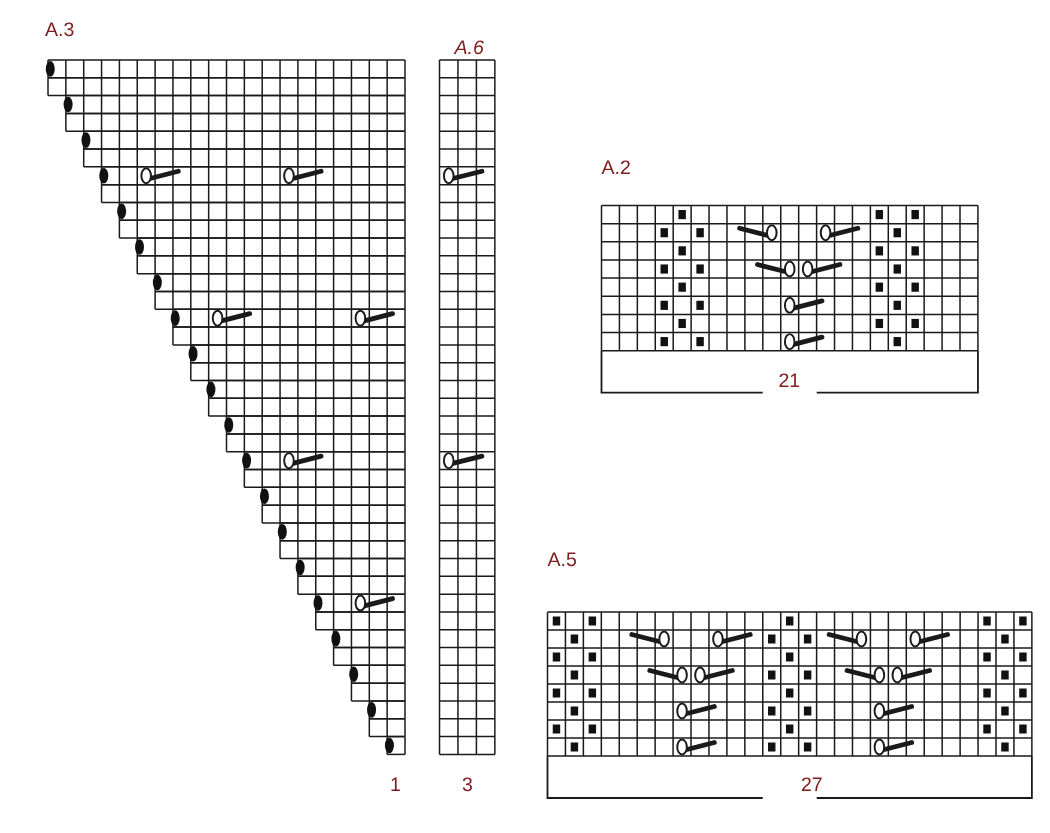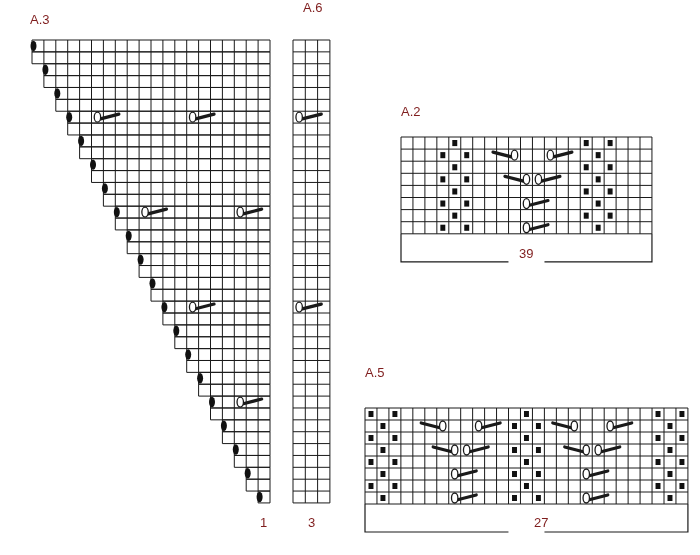--- a/index.html
+++ b/index.html
@@ -5,26 +5,26 @@
   html, body { margin: 0; padding: 0; background: #ffffff; }
   body { width: 700px; height: 555px; position: relative; overflow: hidden;
          font-family: "Liberation Sans", sans-serif; color: #222; }
   .label { position: absolute; font-size: 13px; color: #7f1d1d; }
   svg { position: absolute; left: 0; top: 0; }
 </style>
 </head>
 <body>
 
 <div class="label" style="left:30px;top:12px;">A.3</div>
-<div class="label" style="left:303px;top:0;">A.6</div>
+<div class="label" style="left:303px;top:24px;font-style:italic;">A.6</div>
 <div class="label" style="left:401px;top:104px;text-align:right;">A.2</div>
 <div class="label" style="left:365px;top:365px;">A.5</div>
 <div class="label" style="left:260px;top:515px;">1</div>
 <div class="label" style="left:308px;top:515px;">3</div>
-<div class="label" style="left:519px;top:246px;">39</div>
+<div class="label" style="left:519px;top:246px;">21</div>
 <div class="label" style="left:518px;top:515px;margin-left:16px;">27</div>
 
 <svg id="diagram" width="700" height="555" xmlns="http://www.w3.org/2000/svg">
   <g id="g-a3">
       <line x1="32" y1="40" x2="270" y2="40" stroke="#1a1a1a" stroke-width="1"></line>
       <line x1="32" y1="51.87" x2="270" y2="51.87" stroke="#1a1a1a" stroke-width="1"></line>
       <line x1="32" y1="40" x2="32" y2="51.87" stroke="#1a1a1a" stroke-width="1"></line>
       <line x1="43.9" y1="40" x2="43.9" y2="51.87" stroke="#1a1a1a" stroke-width="1"></line>
       <line x1="55.8" y1="40" x2="55.8" y2="51.87" stroke="#1a1a1a" stroke-width="1"></line>
       <line x1="67.7" y1="40" x2="67.7" y2="51.87" stroke="#1a1a1a" stroke-width="1"></line>

